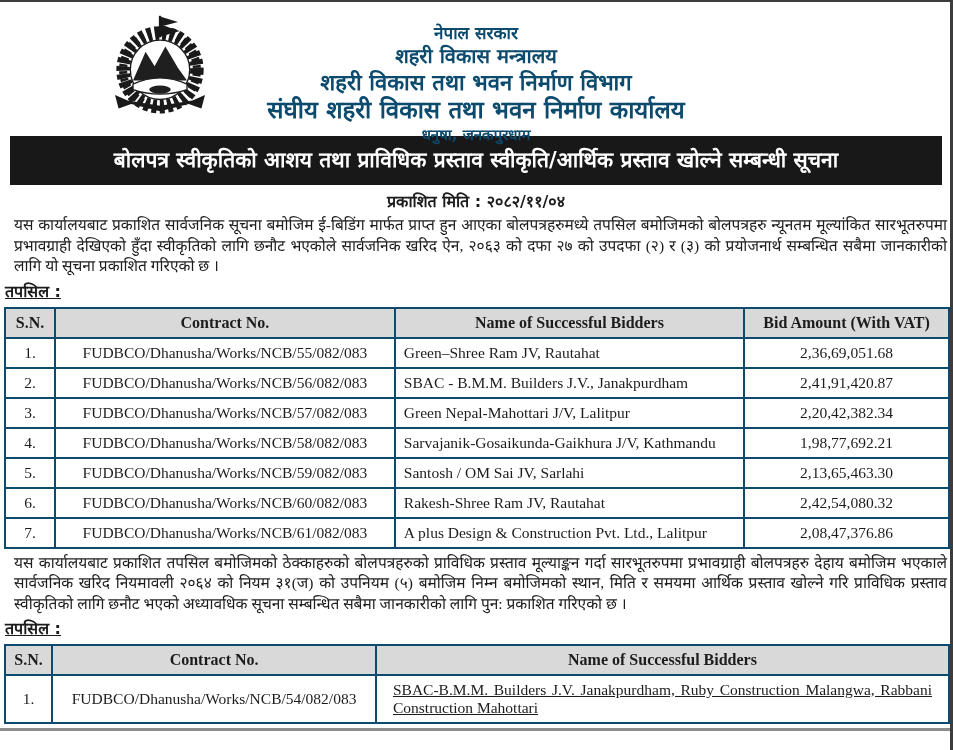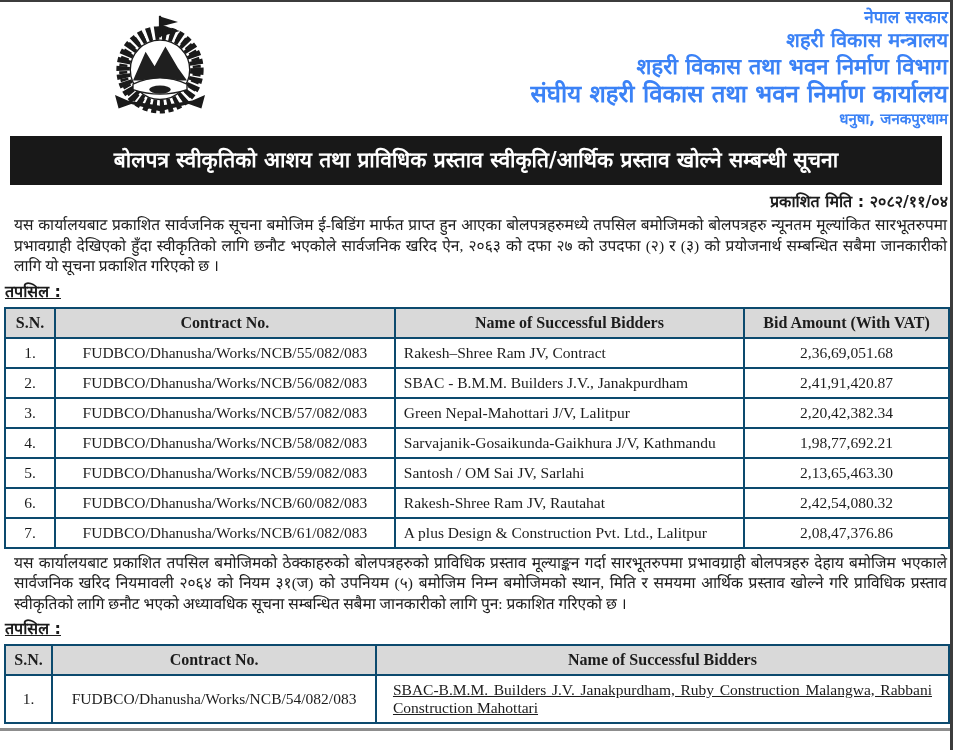--- a/index.html
+++ b/index.html
@@ -14,40 +14,40 @@
   }
   .page { width: 953px; padding: 4px 5px 0 4px; }
 
   
   .masthead { position: relative; height: 126px; }
   .emblem {
     position: absolute; left: 102px; top: 6px;
     width: 108px; height: 112px;
   }
   .head-lines {
-    position: absolute; left: 0; right: 0; top: 0;
-    text-align: right; font-weight: bold; color: #3b82f6;
+    position: absolute; left: 0; right: 0; top: 16px;
+    text-align: center; font-weight: bold; color: #0c4a6e;
     font-family: "DejaVu Sans", "Liberation Sans", sans-serif;
   }
   .hl1 { font-size: 17px; line-height: 22px; }
   .hl2 { font-size: 20px; line-height: 25px; }
   .hl3 { font-size: 22px; line-height: 27px; }
   .hl4 { font-size: 24px; line-height: 29px; }
   .hl5 { font-size: 15px; line-height: 20px; }
 
   
   .banner {
     margin: 4px 6px 0 6px;
     background: #181818; color: #ffffff;
     text-align: center; font-weight: bold;
     font-size: 21px; line-height: 25px; padding: 12px 2px;
     font-family: "DejaVu Sans", "Liberation Sans", sans-serif;
   }
   .pubdate {
-    text-align: right; font-weight: bold; font-size: 16px;
+    text-align: center; font-weight: bold; font-size: 16px;
     margin-top: 5px; margin-bottom: 3px;
     font-family: "DejaVu Sans", "Liberation Sans", sans-serif;
   }
 
   
   .para {
     font-size: 15.5px; line-height: 20.5px;
     text-align: justify; margin: 2px 1px 0 10px;
     font-family: "Liberation Serif", "DejaVu Serif", serif;
   }
@@ -136,21 +136,21 @@
           <th>S.N.</th>
           <th>Contract No.</th>
           <th>Name of Successful Bidders</th>
           <th>Bid Amount (With VAT)</th>
         </tr>
       </thead>
     <tbody>
         <tr>
           <td>1.</td>
           <td>FUDBCO/Dhanusha/Works/NCB/55/082/083</td>
-          <td>Rakesh–Shree Ram JV, Contract</td>
+          <td>Green–Shree Ram JV, Rautahat</td>
           <td>2,36,69,051.68</td>
         </tr>
         <tr>
           <td>2.</td>
           <td>FUDBCO/Dhanusha/Works/NCB/56/082/083</td>
           <td>SBAC - B.M.M. Builders J.V., Janakpurdham</td>
           <td>2,41,91,420.87</td>
         </tr>
         <tr>
           <td>3.</td>

